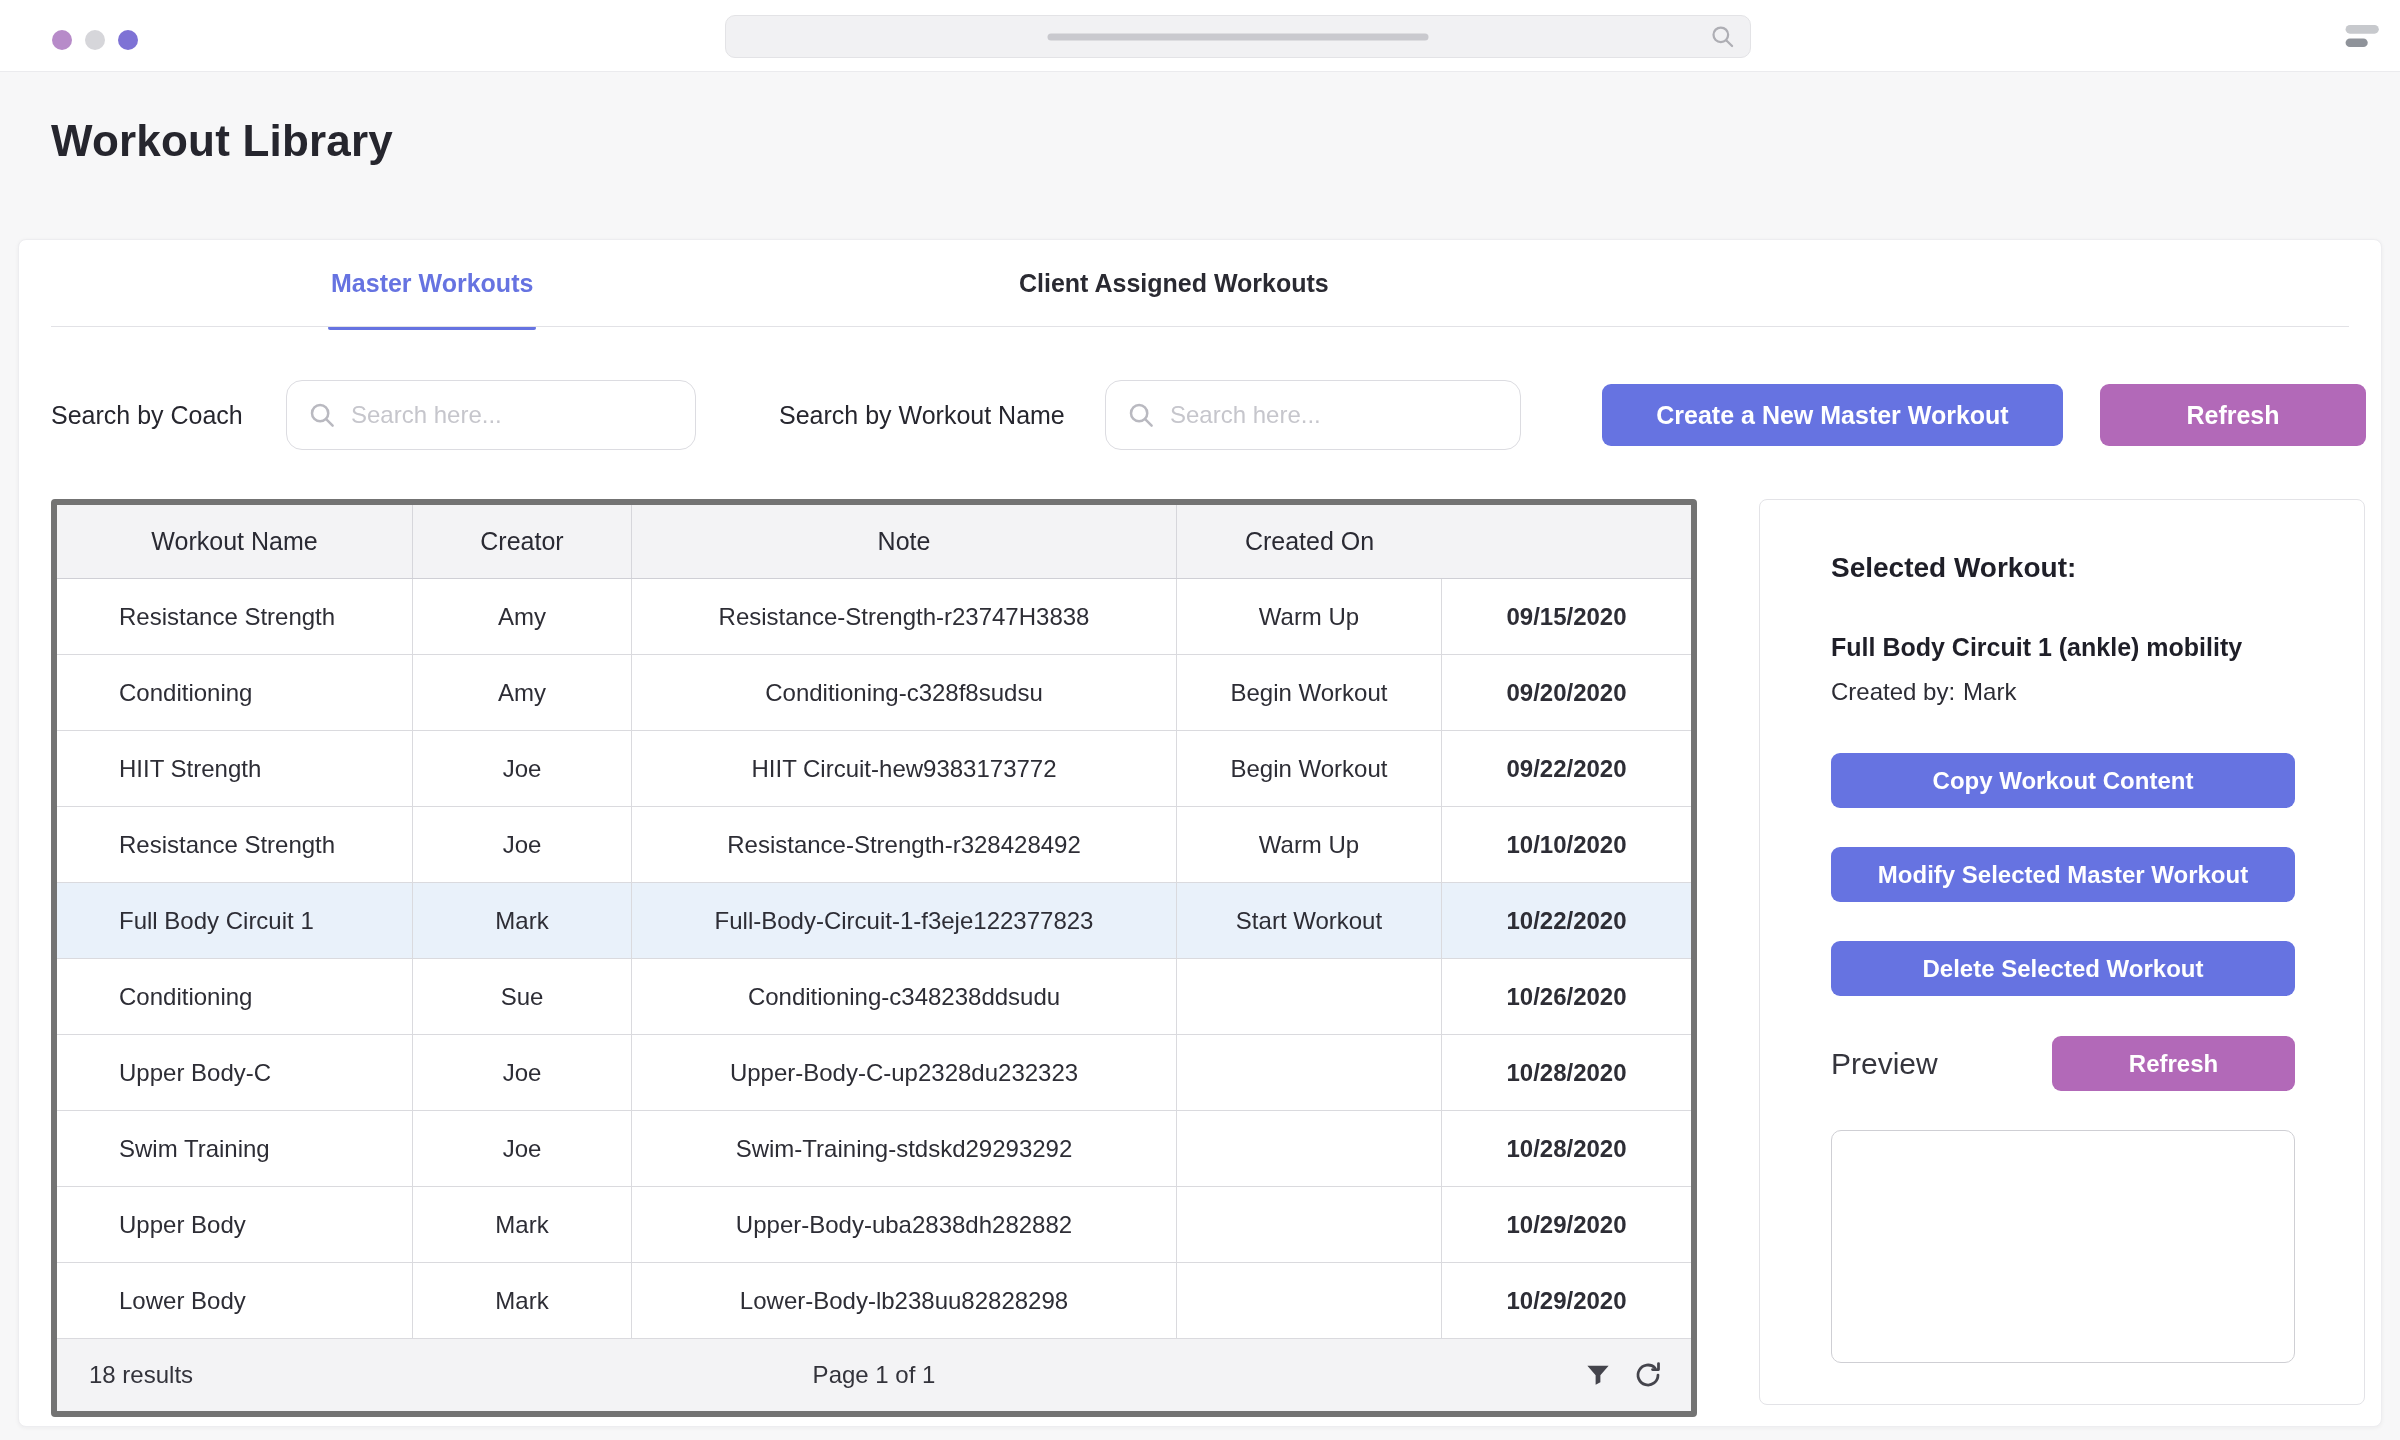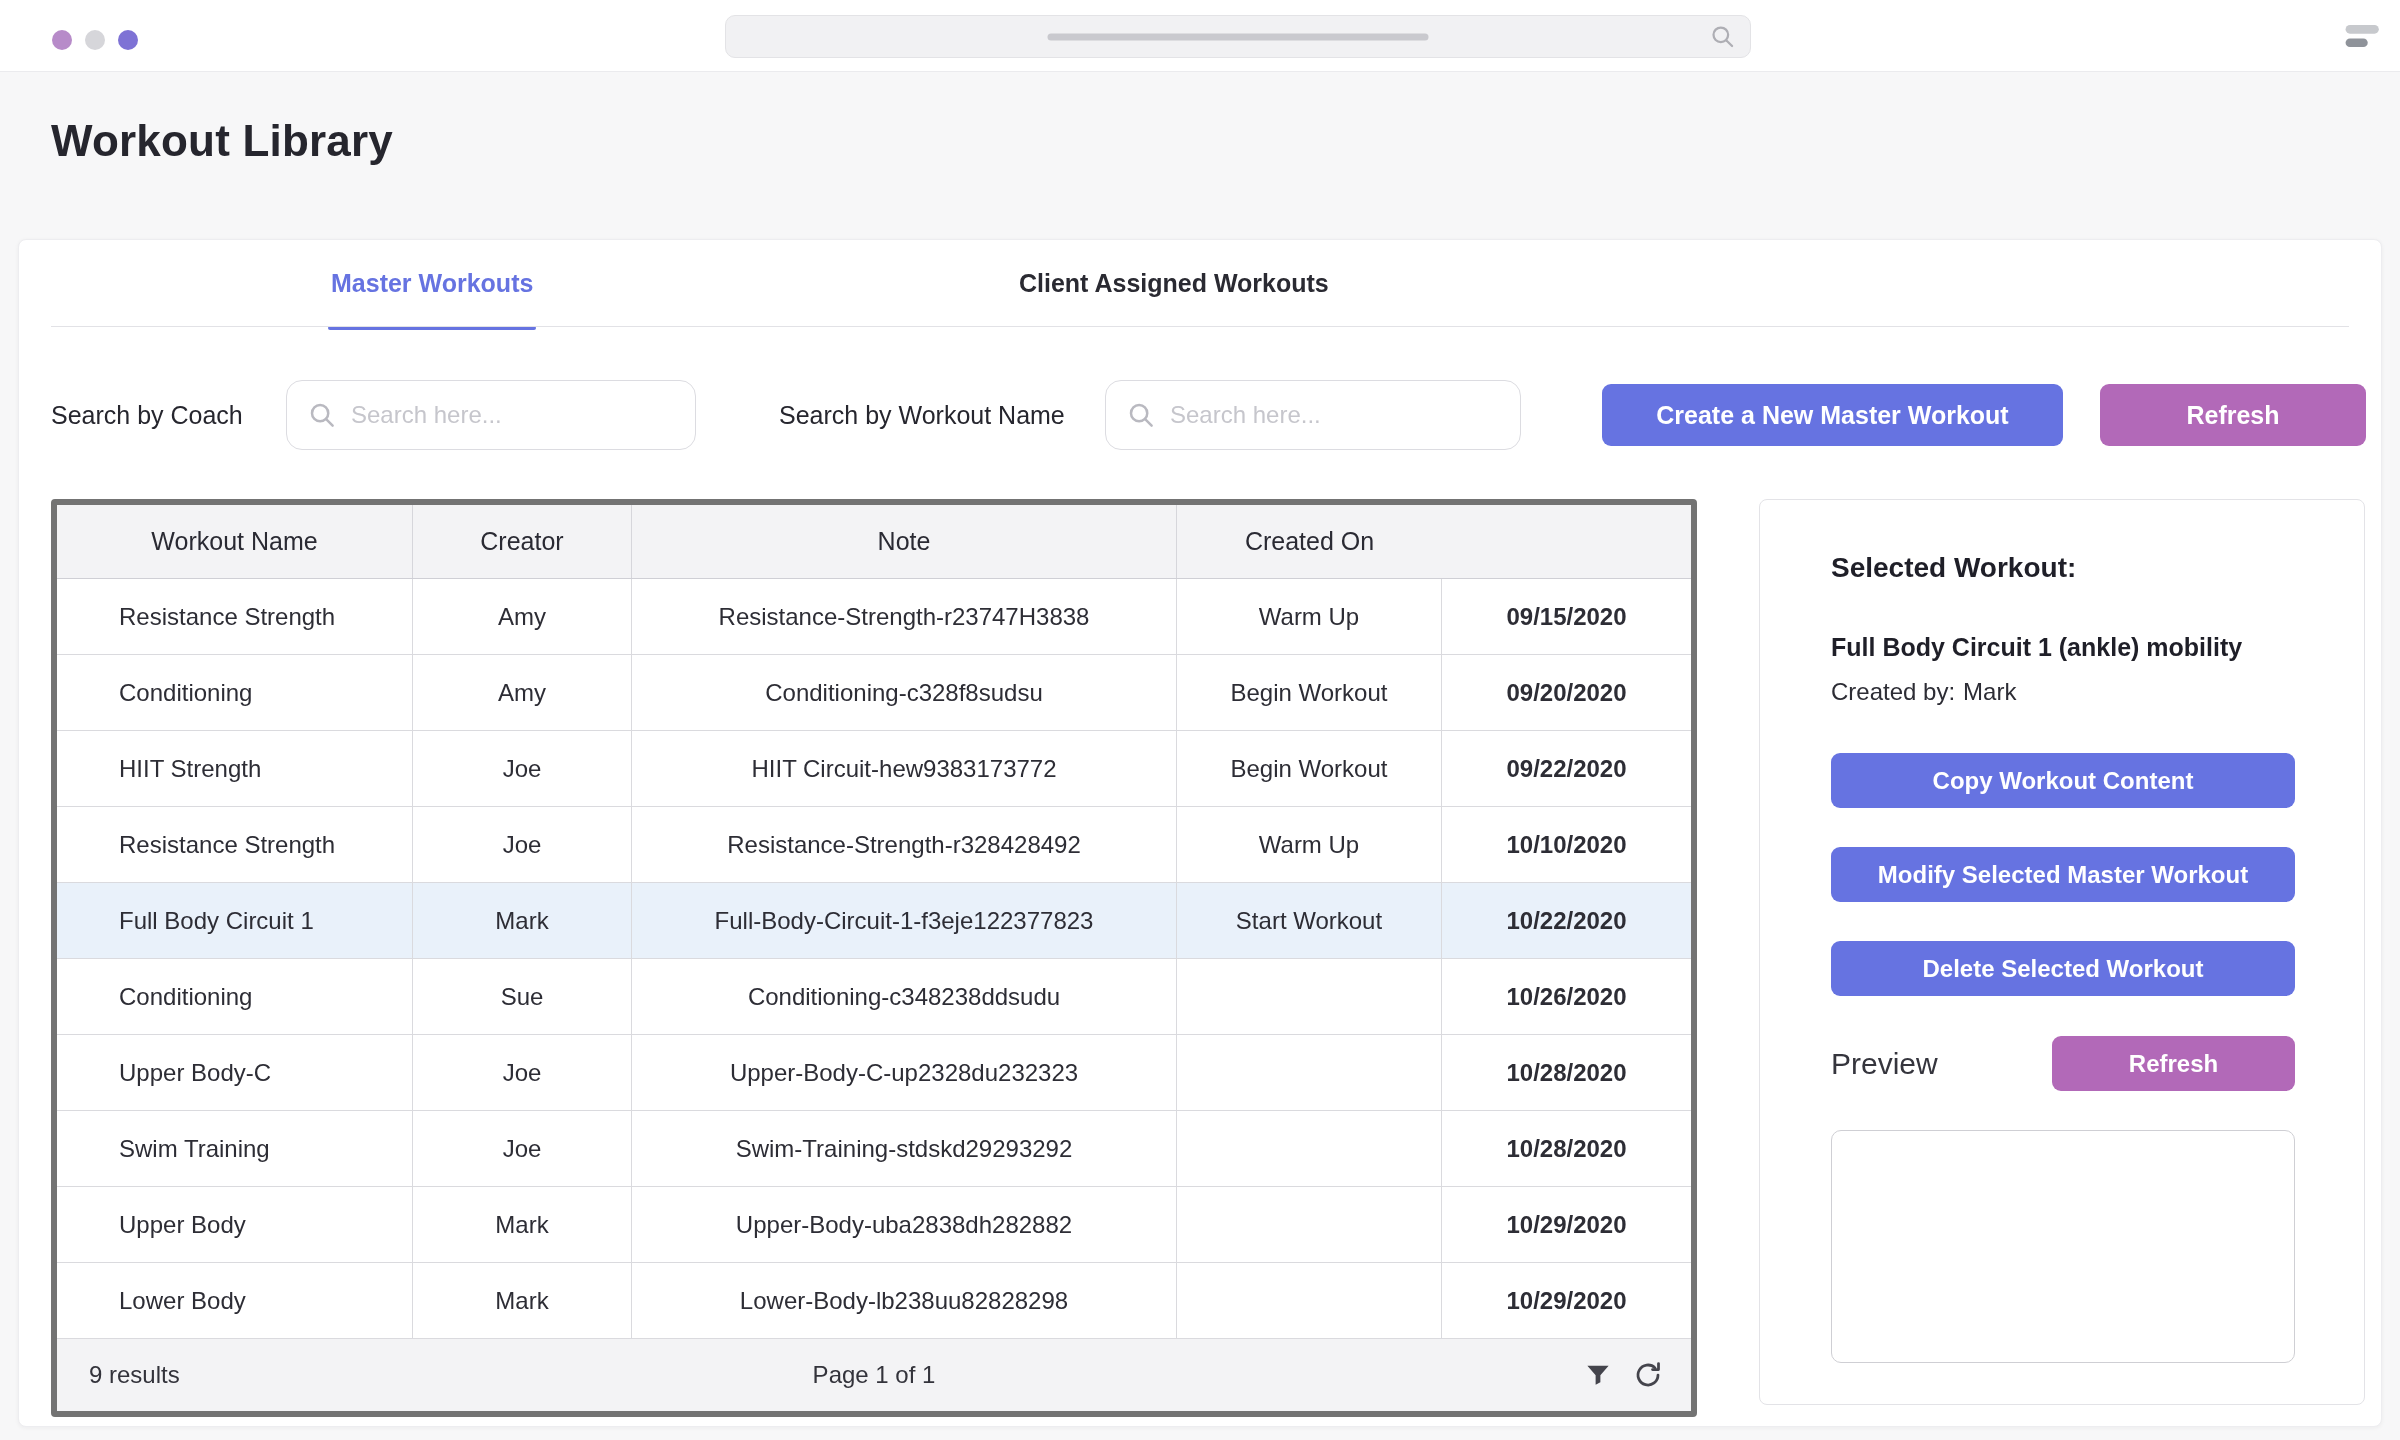--- a/index.html
+++ b/index.html
@@ -224,21 +224,21 @@
       <div class="trow">
         <div class="td td-name">Lower Body</div>
         <div class="td">Mark</div>
         <div class="td">Lower-Body-lb238uu82828298</div>
         <div class="td"></div>
         <div class="td td-date">10/29/2020</div>
       </div>
     </div>
 
     <div class="tfoot">
-      <span>9 results</span>
+      <span>18 results</span>
       <span class="page-ind">Page 1 of 1</span>
       <span class="foot-icons">
         <svg viewBox="0 0 24 24" fill="#44444c">
           <path d="M3.5 4.5h17l-6.6 7.6v5.6l-3.8 2v-7.6z"></path>
         </svg>
         <svg viewBox="0 0 24 24" fill="none" stroke="#44444c" stroke-width="2.2" stroke-linecap="round" stroke-linejoin="round">
           <path d="M20 12a8 8 0 1 1-2.4-5.7"></path>
           <polyline points="20.4 2.8 20.4 7.6 15.6 7.6"></polyline>
         </svg>
       </span>

